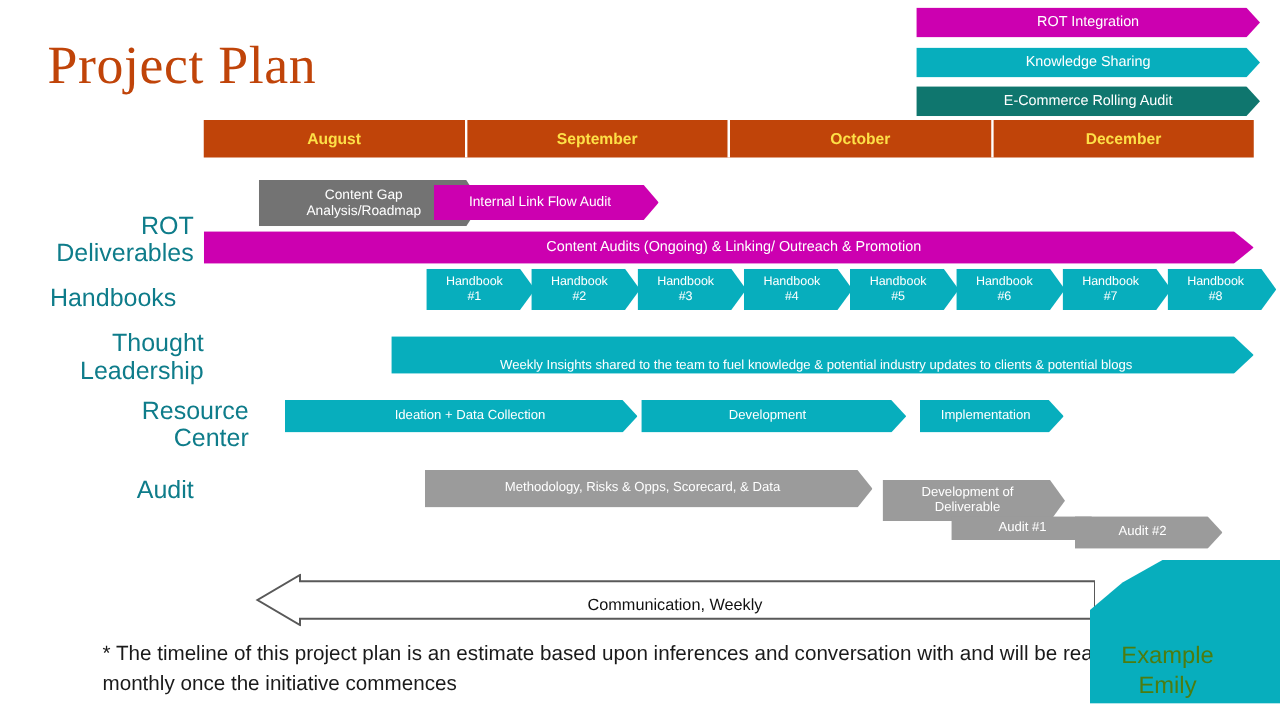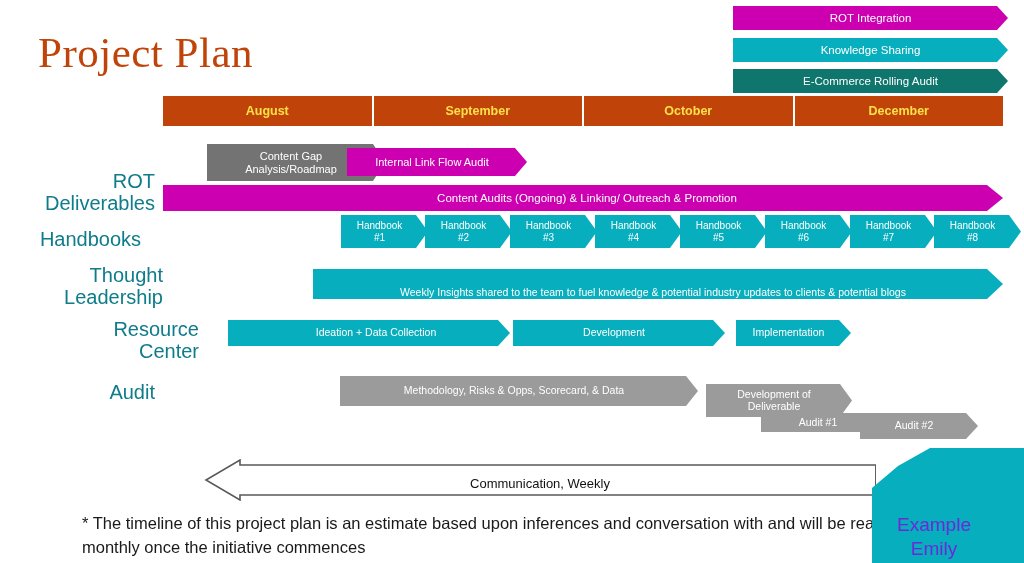--- a/index.html
+++ b/index.html
@@ -96,21 +96,21 @@
 
   
   .badge{
     position:absolute;left:872px;top:448px;width:152px;height:115px;
     background:#07AEBD;
     -webkit-clip-path:polygon(26px 18px, 58px 0, 100% 0, 100% 100%, 0 100%, 0 40px);
     clip-path:polygon(26px 18px, 58px 0, 100% 0, 100% 100%, 0 100%, 0 40px);
   }
   .badge-text{
     position:absolute;left:872px;top:513px;width:124px;
-    text-align:center;color:#6d28d9;font-size:19px;line-height:1.25;
+    text-align:center;color:#4d7c0f;font-size:19px;line-height:1.25;
     white-space:pre-line;
   }
 </style>
 </head>
 <body>
 
 <div id="stage">
 
   <div class="title">Project Plan</div>
 

